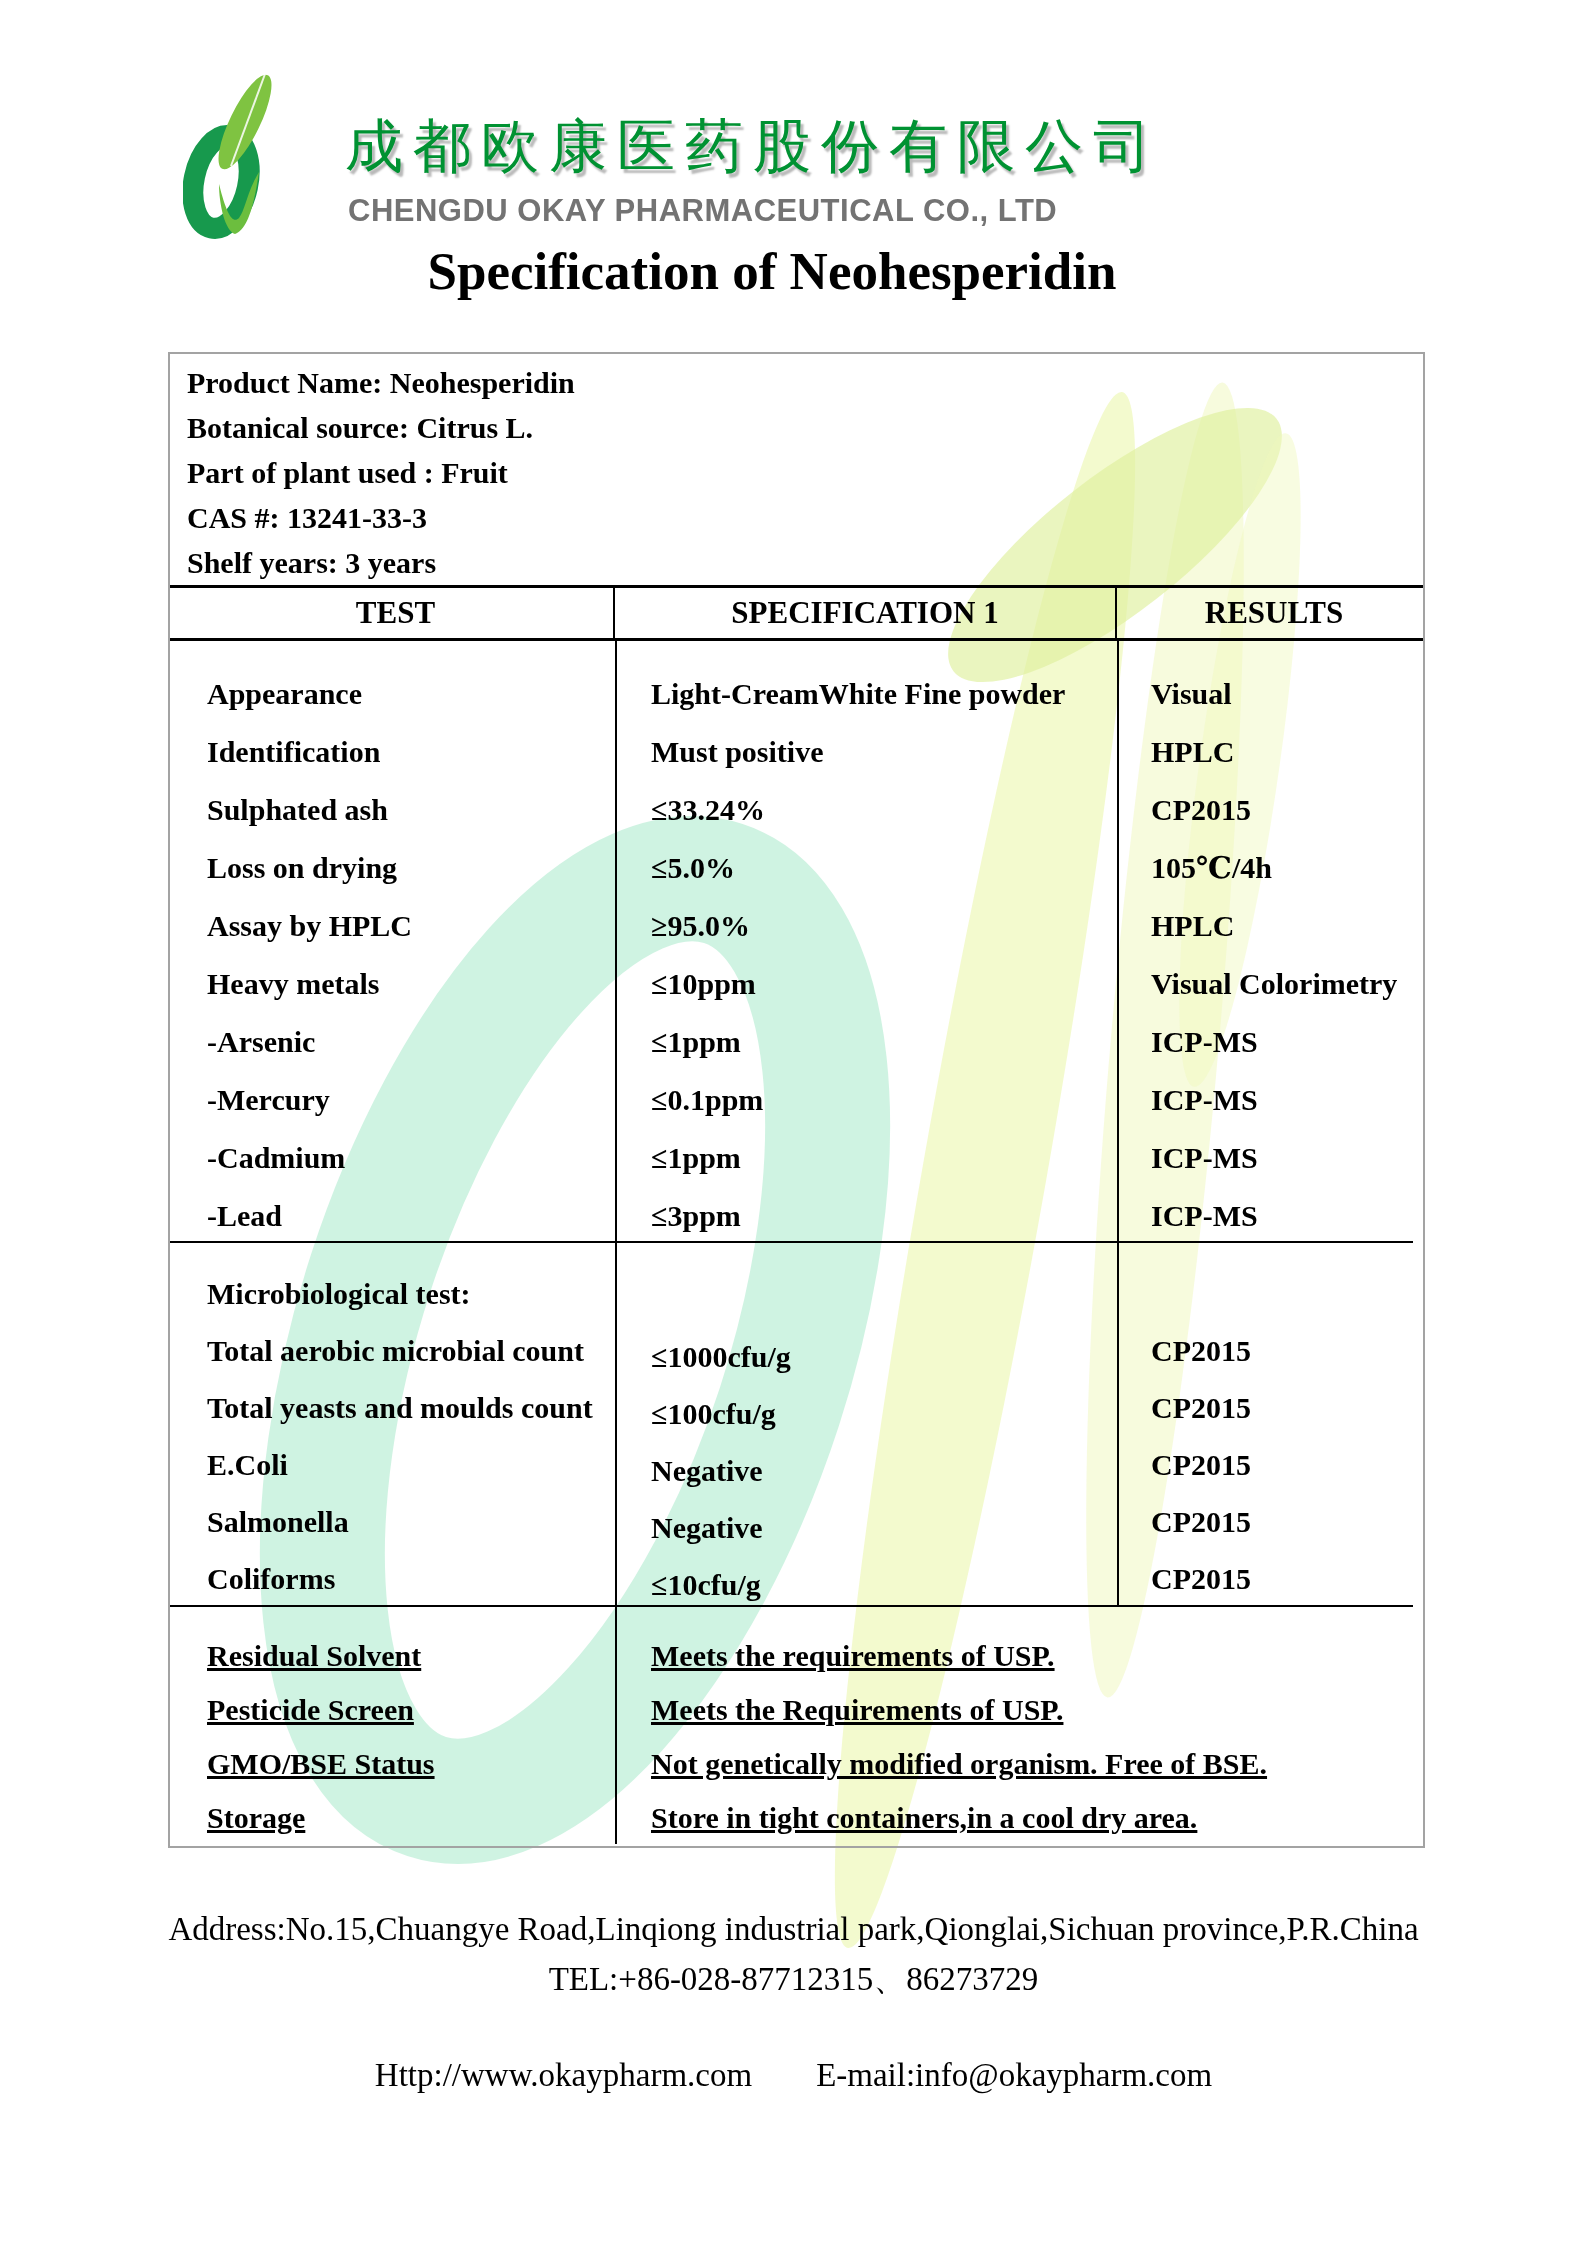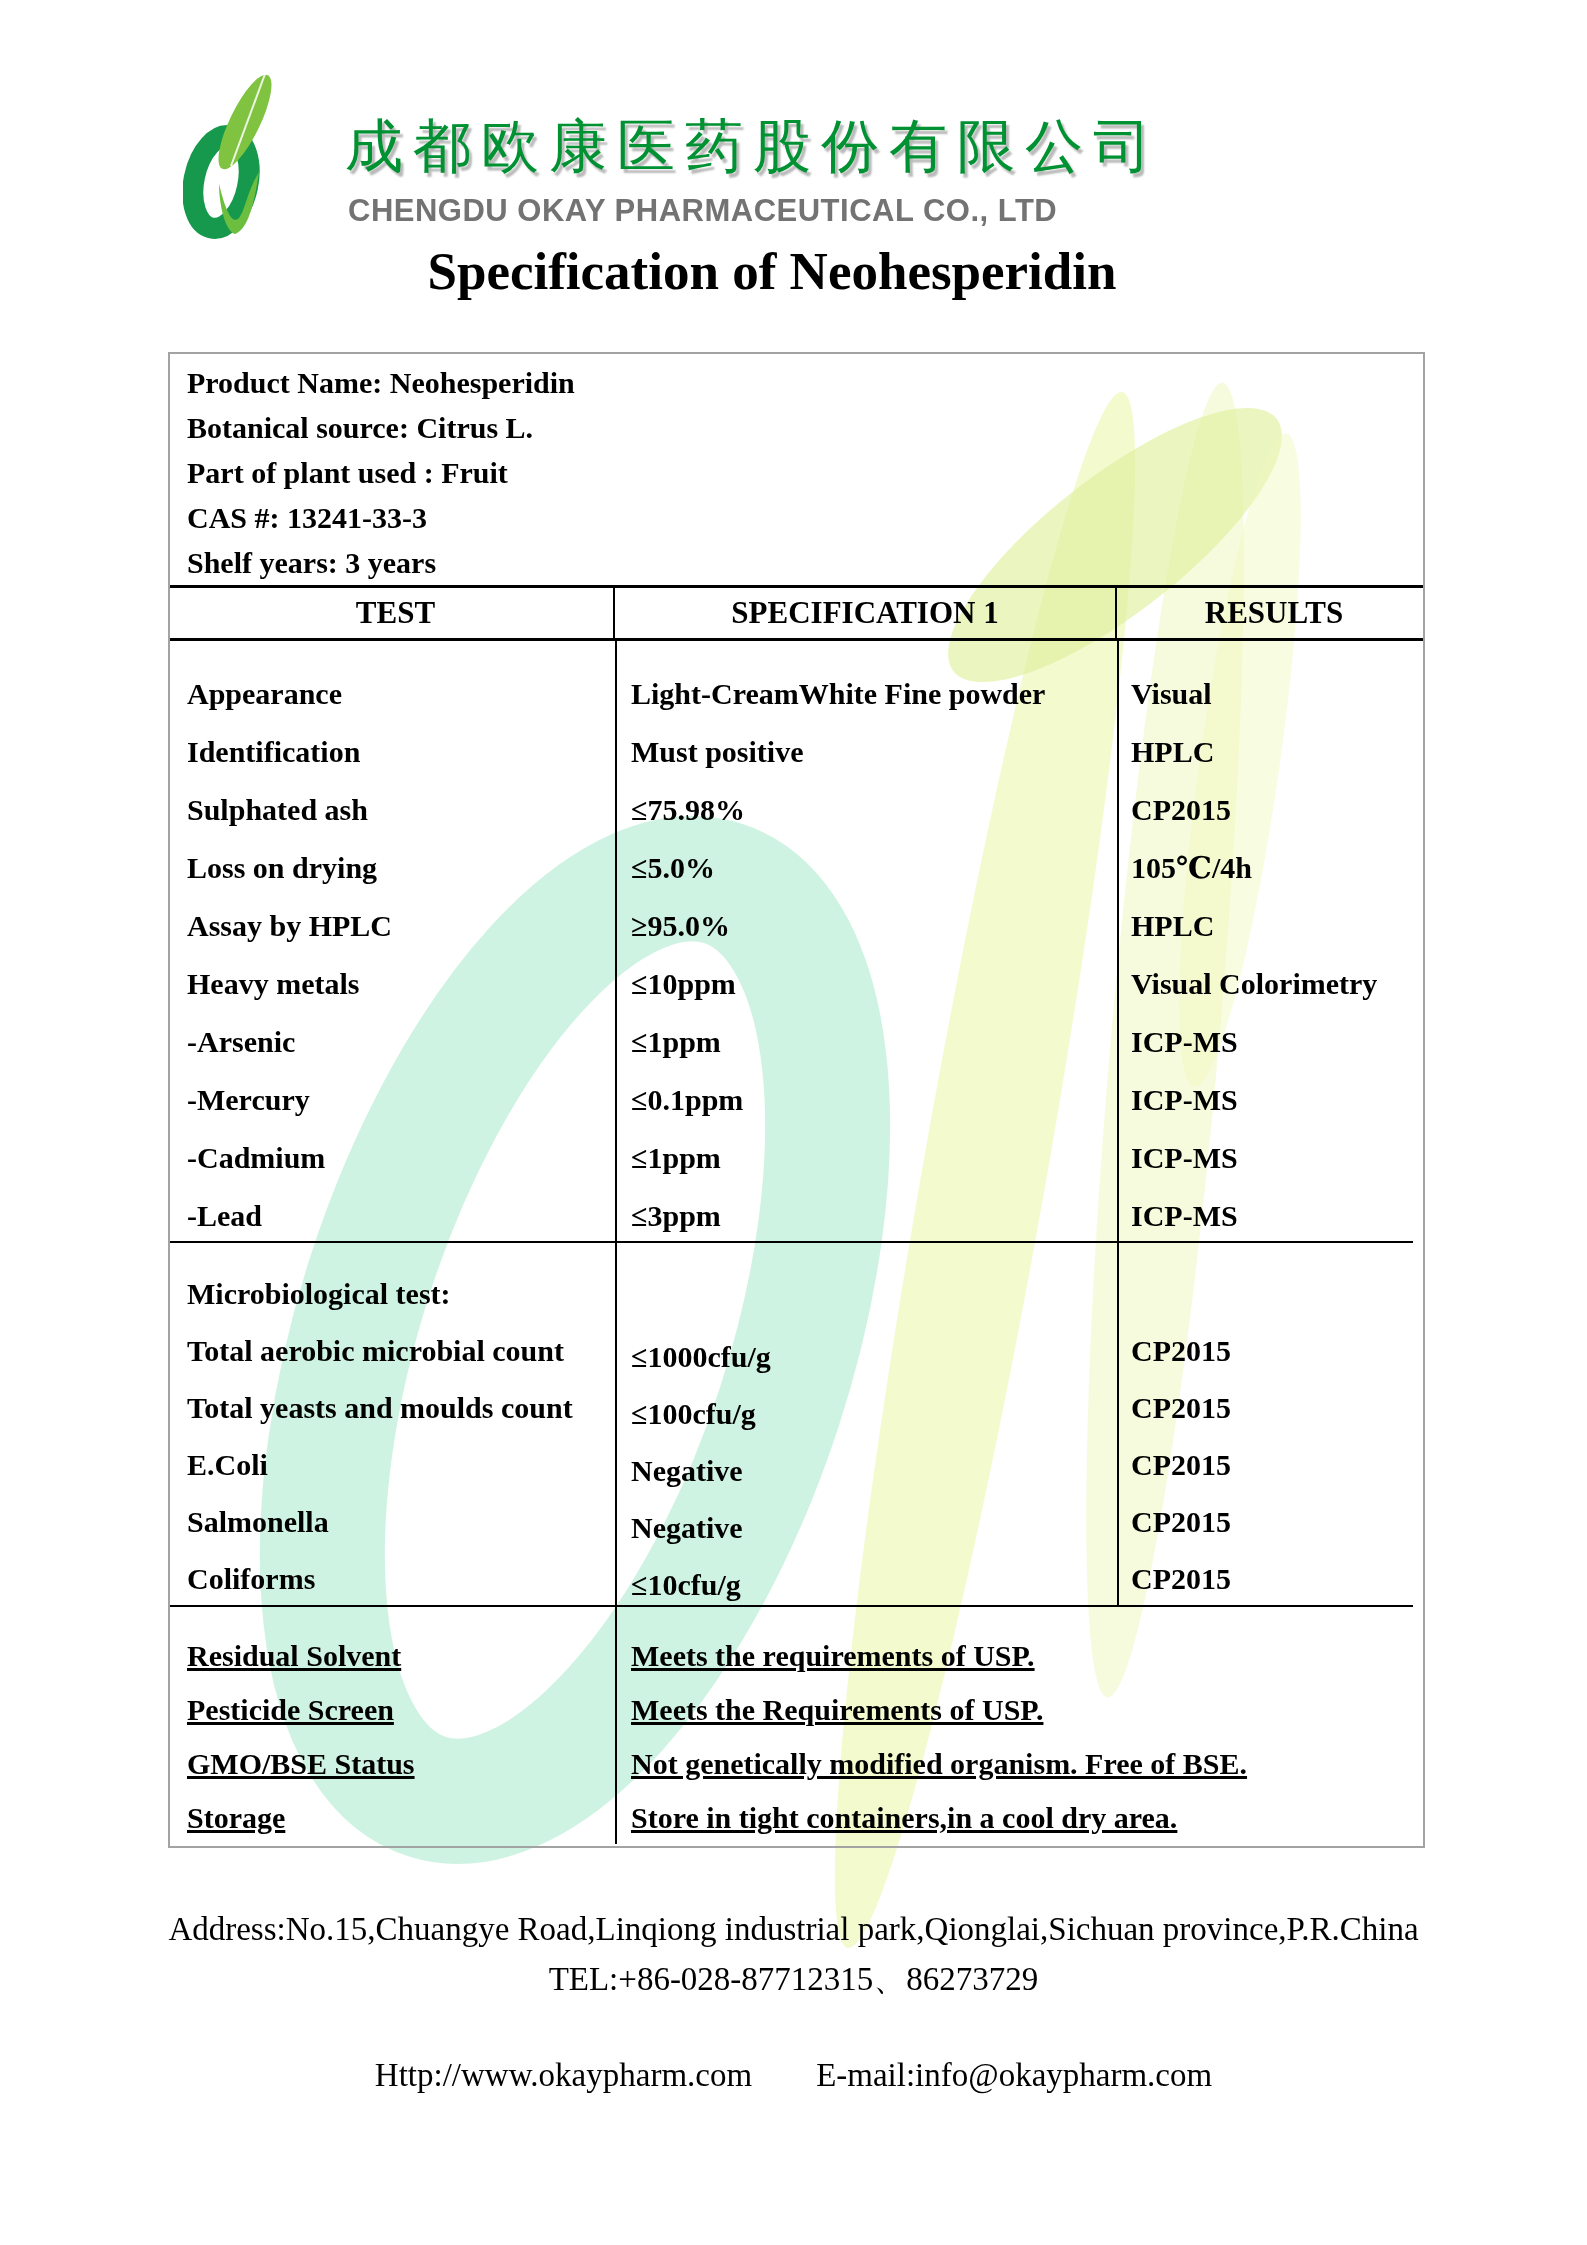--- a/index.html
+++ b/index.html
@@ -31,21 +31,21 @@
     position:absolute;left:168px;top:352px;width:1257px;height:1496px;
     border:2px solid #a3a3a3;box-sizing:border-box;font-weight:bold;font-size:30px;
   }
   .info{position:absolute;left:0;top:0;right:0;height:231px;padding:6px 0 0 17px;box-sizing:border-box;}
   .info div{line-height:45px;white-space:nowrap;}
   .hdr{
     position:absolute;left:0;top:231px;right:0;height:56px;box-sizing:border-box;
     border-top:3px solid #000;border-bottom:3px solid #000;display:flex;font-size:31px;
   }
   .hdr .hc{display:flex;align-items:center;justify-content:center;box-sizing:border-box;}
-  .sec{position:absolute;left:0;right:10px;display:block;box-sizing:border-box;}
+  .sec{position:absolute;left:0;right:10px;display:block;box-sizing:border-box;padding-left:20px;}
   .s1{top:287px;height:602px;border-bottom:2px solid #000;padding-top:24px;}
   .s2{top:889px;height:364px;border-bottom:2px solid #000;padding-top:22px;}
   .s3{top:1253px;height:237px;padding-top:22px;text-decoration:underline;}
   .row{display:flex;}
   .s1 .row{height:58px;line-height:58px;}
   .s2 .row{height:57px;line-height:57px;}
   .s3 .row{height:54px;line-height:54px;}
   .c1{width:445px;padding-left:17px;box-sizing:border-box;white-space:nowrap;}
   .c2{width:502px;padding-left:16px;box-sizing:border-box;white-space:nowrap;}
   .c3{flex:1;padding-left:14px;box-sizing:border-box;white-space:nowrap;}
@@ -108,21 +108,21 @@
       <div class="c2">Light-CreamWhite Fine powder</div>
       <div class="c3">Visual</div>
     </div>
     <div class="row">
       <div class="c1">Identification</div>
       <div class="c2">Must positive</div>
       <div class="c3">HPLC</div>
     </div>
     <div class="row">
       <div class="c1">Sulphated ash</div>
-      <div class="c2">≤75.98%</div>
+      <div class="c2">≤33.24%</div>
       <div class="c3">CP2015</div>
     </div>
     <div class="row">
       <div class="c1">Loss on drying</div>
       <div class="c2">≤5.0%</div>
       <div class="c3">105℃/4h</div>
     </div>
     <div class="row">
       <div class="c1">Assay by HPLC</div>
       <div class="c2">≥95.0%</div>

